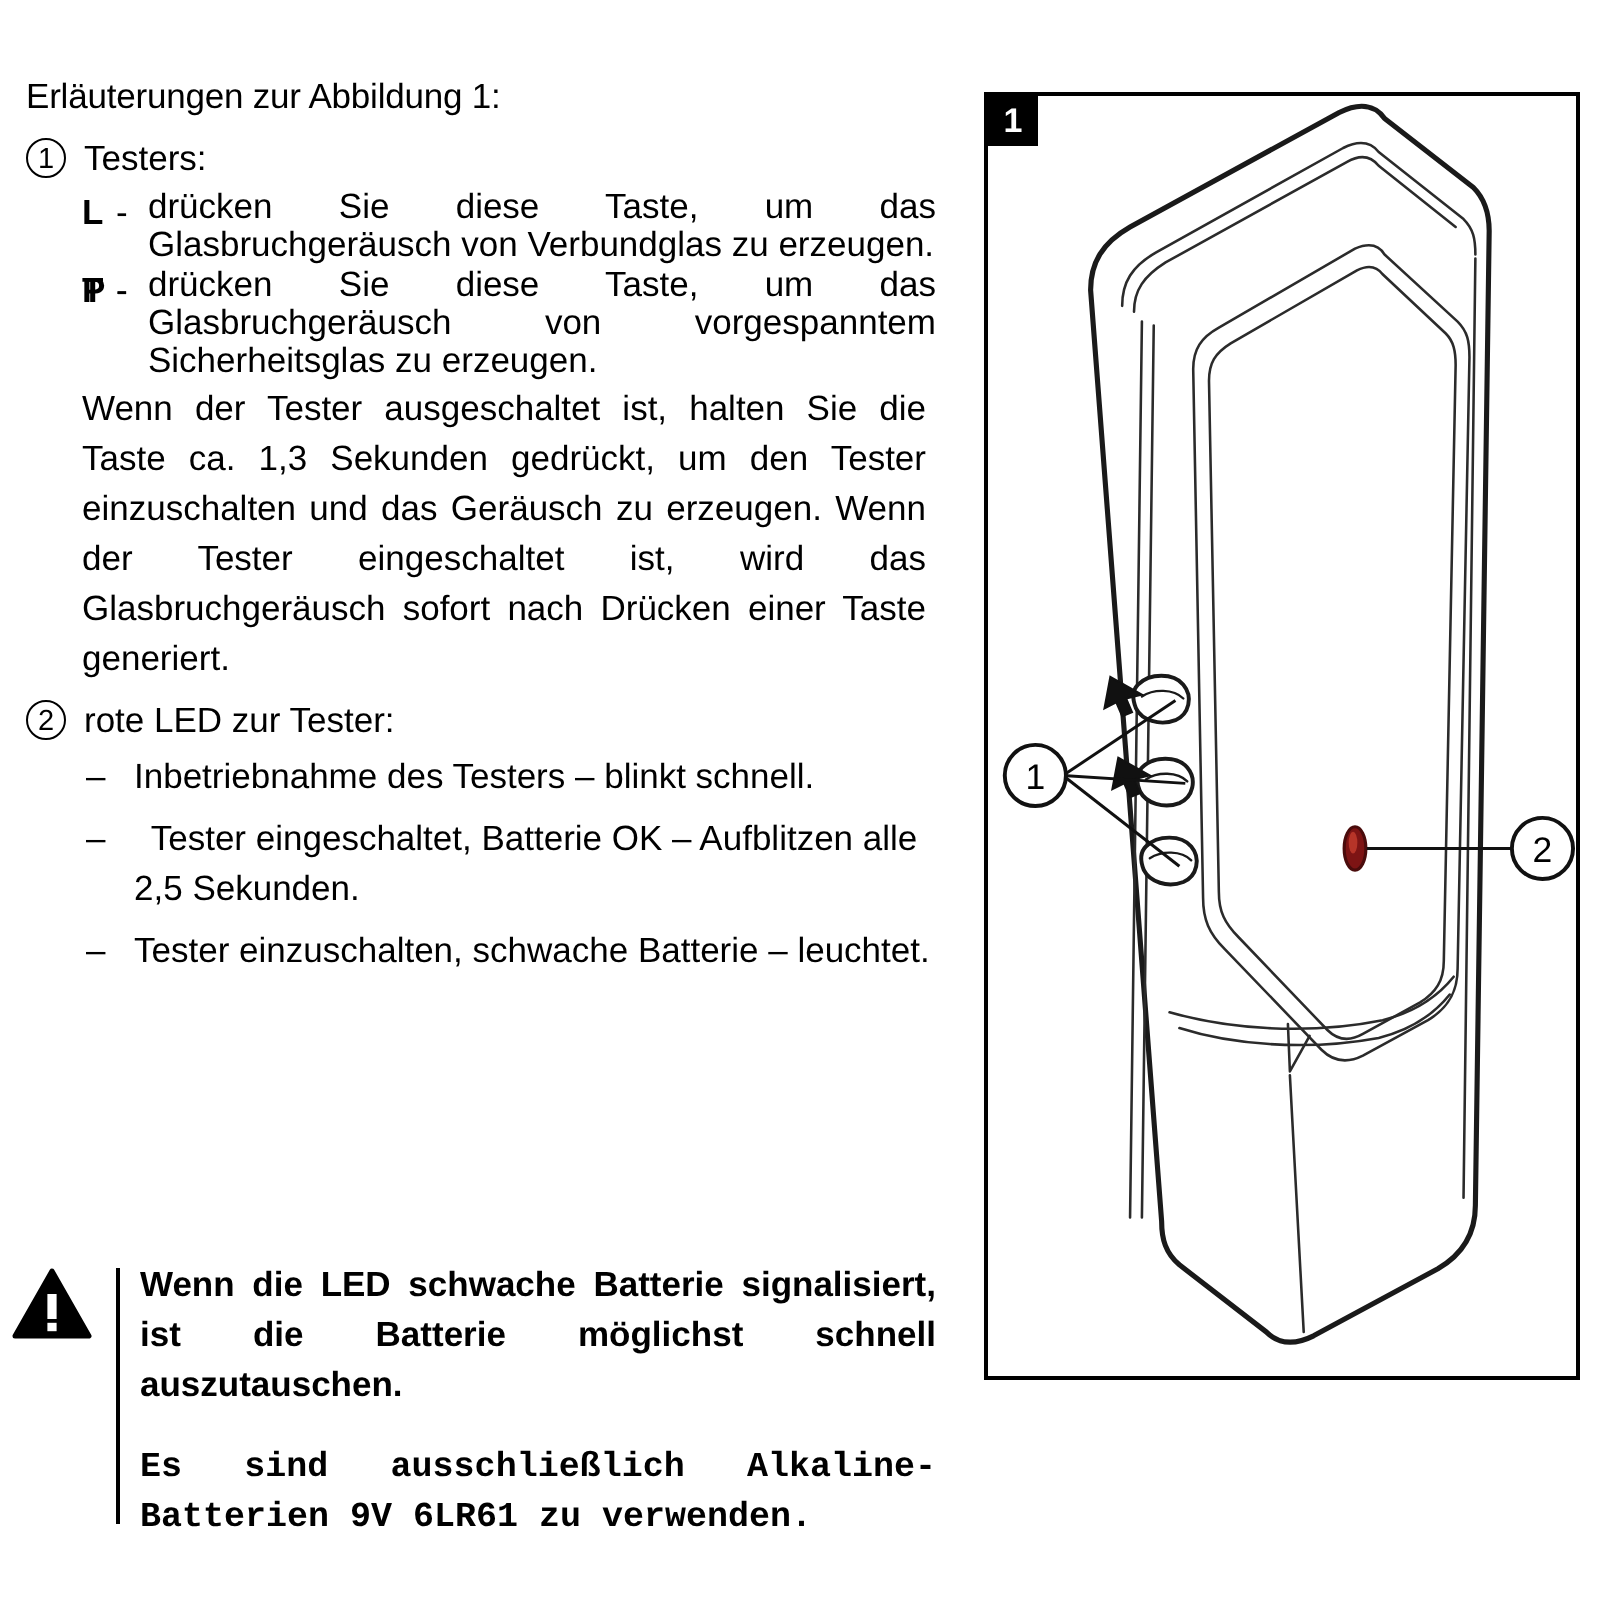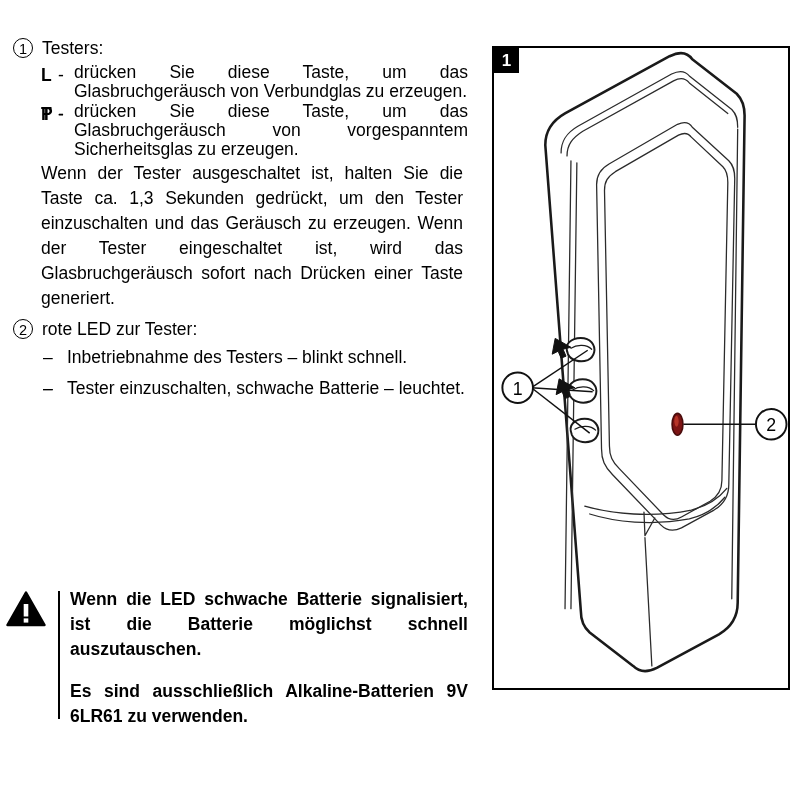--- a/index.html
+++ b/index.html
@@ -121,21 +121,21 @@
     width: 400px;
   }
   .dash-text.nojust {
     text-align: center;
   }
 
   
   .warning {
     position: absolute;
     left: 6px;
-    top: 587px;
+    top: 630px;
     width: 470px;
   }
   .warn-icon {
     position: absolute;
     left: 0px;
     top: 4px;
     width: 40px;
     height: 36px;
   }
   .warn-rule {
@@ -151,21 +151,21 @@
     width: 398px;
   }
   .warn-p {
     font-weight: bold;
     font-size: 17.5px;
     line-height: 25px;
     text-align: justify;
     text-align-last: left;
     margin: 0 0 17px 0;
   }
-  .warn-p:last-child { margin-bottom: 0; }
+  .warn-p:last-child { margin-bottom: 0; font-family: Liberation Mono, monospace; }
 
   
   .figure-panel {
     position: absolute;
     left: 492px;
     top: 46px;
     width: 298px;
     height: 644px;
     border: 2px solid #000;
     box-sizing: border-box;
@@ -191,20 +191,21 @@
     top: 0;
     width: 100%;
     height: 100%;
   }
 </style>
 </head>
 <body>
 
 <div class="text-col">
 
+  <p class="intro-line">Erläuterungen zur Abbildung 1:</p>
 
   <div class="num-item">
     <span class="num-badge">1</span>
     <span class="num-label">Testers:</span>
   </div>
 
   <div class="def-list">
     <div class="def-row">
       <span class="def-key">L</span>
       <span class="def-dash">-</span>
@@ -228,20 +229,21 @@
     <span class="num-label">rote LED zur Tester:</span>
   </div>
 
   <div class="dash-list">
     <div class="dash-row">
       <span class="dash-mark">–</span>
       <div class="dash-text nojust">Inbetriebnahme des Testers – blinkt schnell.</div>
     </div>
     <div class="dash-row">
       <span class="dash-mark">–</span>
+      <div class="dash-text nojust">Tester eingeschaltet, Batterie OK – Aufblitzen alle 2,5 Sekunden.</div>
     </div>
     <div class="dash-row">
       <span class="dash-mark">–</span>
       <div class="dash-text">Tester einzuschalten, schwache Batterie – leuchtet.</div>
     </div>
   </div>
 
 </div>
 
 <div class="warning">

